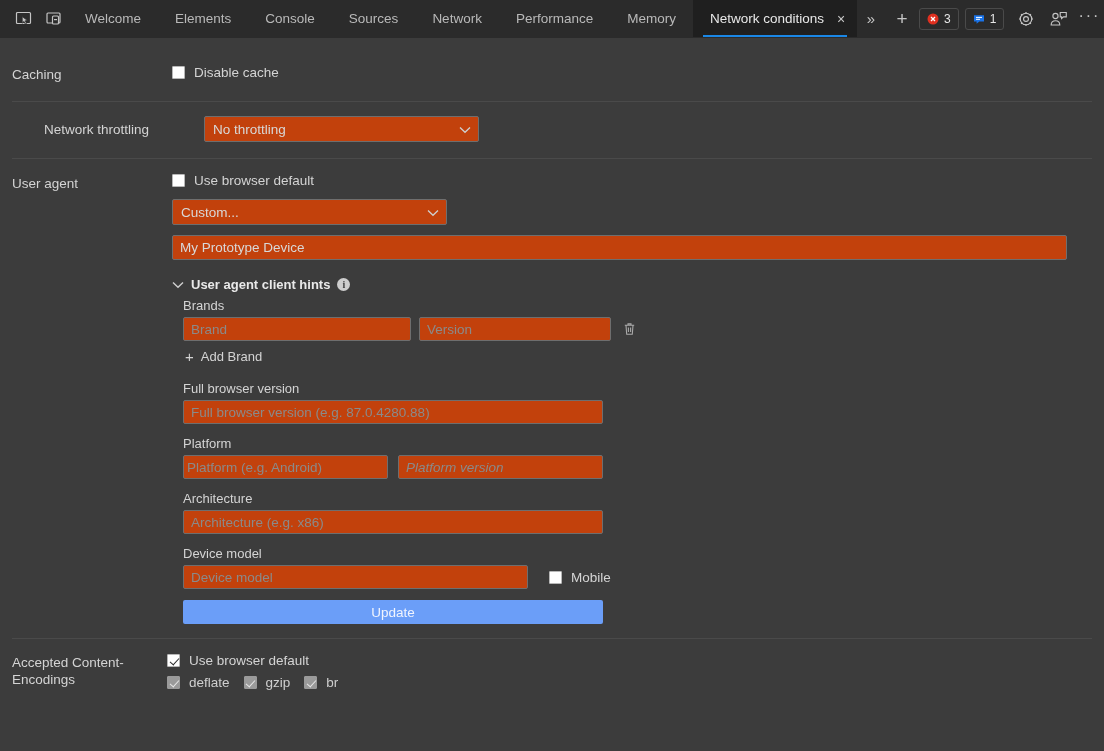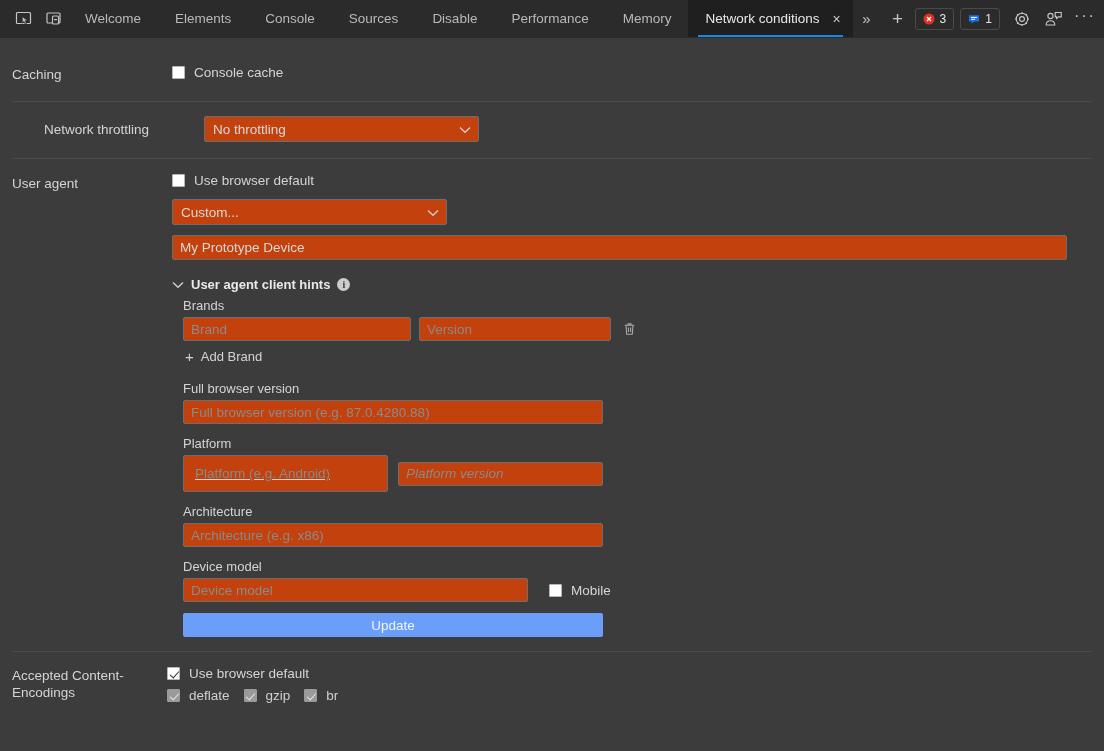--- a/index.html
+++ b/index.html
@@ -178,21 +178,21 @@
     font-size: 13px;
     color: #d4d4d4;
     margin-bottom: 4px;
     margin-top: 17px;
   }
   .hints-body { padding-left: 11px; }
 
   .in-brand { width: 228px; height: 24px; padding: 0 7px; }
   .in-version { width: 192px; height: 24px; padding: 0 7px; }
   .in-wide { width: 420px; height: 24px; padding: 0 7px; }
-  .in-platform { width: 205px; height: 37px; padding: 0 11px; text-decoration: underline; }
+  .in-platform { width: 205px; height: 24px; padding: 0 3px; }
   .in-platver { width: 205px; height: 24px; padding: 0 7px; font-style: italic; }
   .in-device { width: 345px; height: 24px; padding: 0 7px; }
 
   .trash-btn {
     width: 20px; height: 20px;
     display: flex; align-items: center; justify-content: center;
     color: #a9a9a9;
   }
   .add-brand {
     display: flex; align-items: center; gap: 7px;
@@ -242,21 +242,21 @@
     <div class="tab">
         <span>Elements</span>
       </div>
     <div class="tab">
         <span>Console</span>
       </div>
     <div class="tab">
         <span>Sources</span>
       </div>
     <div class="tab">
-        <span>Disable</span>
+        <span>Network</span>
       </div>
     <div class="tab">
         <span>Performance</span>
       </div>
     <div class="tab">
         <span>Memory</span>
       </div>
     <div class="tab active">
       <span>Network conditions</span>
       <span class="tab-close">×</span>
@@ -304,21 +304,21 @@
   </div>
 </div>
 
 <div class="content">
 
   <div class="row" style="padding-top:27px; padding-bottom:18px;">
     <div class="label-col">Caching</div>
     <div class="field-col">
       <div class="checkline">
         <span class="cb"></span>
-        <span class="cb-label">Console cache</span>
+        <span class="cb-label">Disable cache</span>
       </div>
     </div>
   </div>
 
   <div class="divider"></div>
 
   <div class="row" style="padding-top:14px; padding-bottom:16px;margin-left:32px;">
     <div class="label-col" style="padding-top:5px;">Network throttling</div>
     <div class="field-col">
       <div class="select-wrap">

